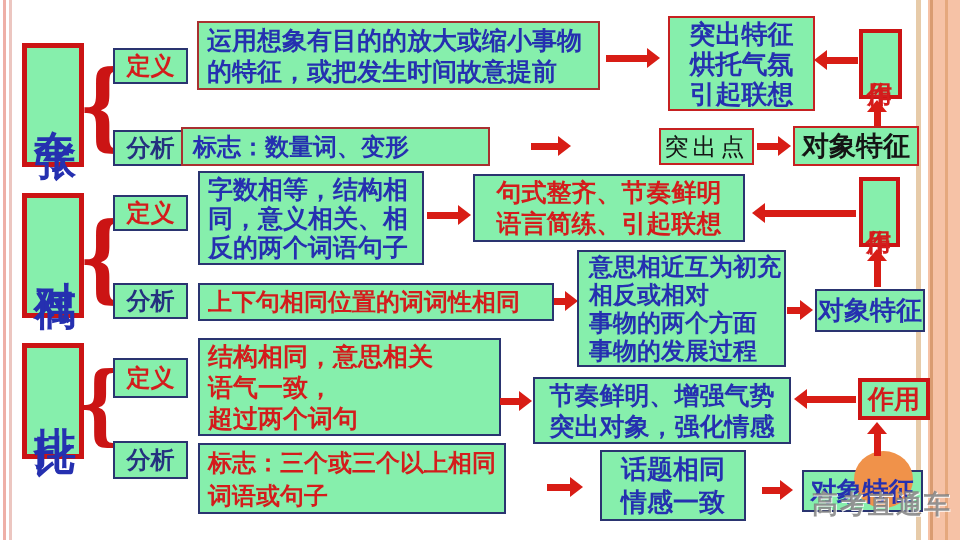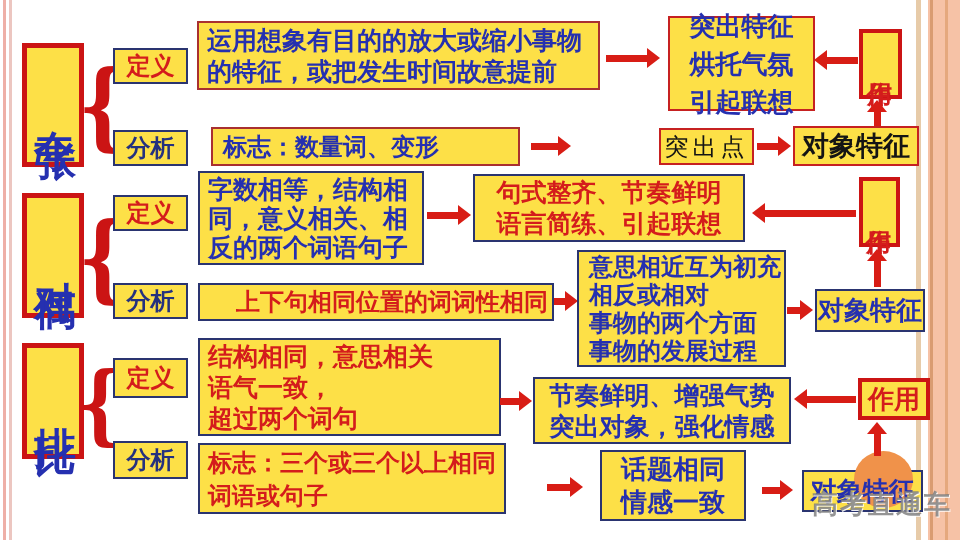--- a/index.html
+++ b/index.html
@@ -1,21 +1,21 @@
 <!DOCTYPE html>
 <html><head>
 <meta charset="utf-8">
 <style>
   html,body{margin:0;padding:0;}
   body{font-family:"Liberation Sans",sans-serif;}
   #canvas{position:relative;width:960px;height:540px;background:#ffffff;overflow:hidden;}
 
   .stripe{position:absolute;top:0;bottom:0;}
 
-  .box{position:absolute;box-sizing:border-box;background:#fde047;display:flex;flex-direction:column;justify-content:center;}
+  .box{position:absolute;box-sizing:border-box;background:#86efac;display:flex;flex-direction:column;justify-content:center;}
   .b-red{border:2px solid #c62121;}
   .b-red-thick{border:5px solid #cb1414;}
   .b-navy{border:2px solid #2a3470;}
   .b-maroon{border:2px solid #a93030;}
 
   .t-blue{color:#2530b0;}
   .t-red{color:#d41c1c;}
   .t-navy{color:#24317f;}
   .t-black{color:#141414;}
   .bold{font-weight:bold;}
@@ -64,35 +64,35 @@
     <span class="t-navy">分析</span>
   </div>
 
   <div class="box b-maroon" style="left:197px;top:21px;width:403px;height:69px;padding:2px 8px;">
     <div class="line t-blue bold" style="font-size:25px;line-height:31px;">运用想象有目的的放大或缩小事物</div>
     <div class="line t-blue bold" style="font-size:25px;line-height:31px;">的特征，或把发生时间故意提前</div>
   </div>
 
   <div class="ar" style="left:606px;top:48px;width:54px;"></div>
 
-  <div class="box b-red center" style="left:668px;top:16px;width:147px;height:95px;gap:8px;">
+  <div class="box b-red center" style="left:668px;top:16px;width:147px;height:95px;">
     <div class="line t-blue bold" style="font-size:26px;line-height:30px;">突出特征</div>
     <div class="line t-blue bold" style="font-size:26px;line-height:30px;">烘托气氛</div>
     <div class="line t-blue bold" style="font-size:26px;line-height:30px;">引起联想</div>
   </div>
 
   <div class="al" style="left:814px;top:50px;width:44px;"></div>
 
   <div class="box center" style="left:859px;top:29px;width:43px;height:70px;border:4px solid #cb1414;">
     <div class="vtext t-red bold" style="font-size:25px;letter-spacing:2px;">作用</div>
   </div>
 
   <div class="au" style="left:867px;top:100px;height:27px;"></div>
 
-  <div class="box b-maroon" style="left:211px;top:127px;width:309px;height:39px;padding-left:10px;">
+  <div class="box b-maroon" style="left:181px;top:127px;width:309px;height:39px;padding-left:10px;">
     <div class="line t-blue bold" style="font-size:24px;">标志：数量词、变形</div>
   </div>
 
   <div class="ar" style="left:531px;top:136px;width:40px;"></div>
 
   <div class="box b-red center" style="left:659px;top:128px;width:95px;height:37px;font-family:'Liberation Serif',serif;">
     <span class="t-black" style="font-size:24px;letter-spacing:4px;">突出点</span>
   </div>
 
   <div class="ar" style="left:757px;top:136px;width:34px;"></div>
@@ -126,21 +126,21 @@
     <div class="line t-red bold" style="font-size:25px;line-height:31px;">语言简练、引起联想</div>
   </div>
 
   <div class="al" style="left:752px;top:203px;width:104px;"></div>
 
   <div class="box center" style="left:859px;top:177px;width:41px;height:70px;border:4px solid #cb1414;">
     <div class="vtext t-red bold" style="font-size:25px;letter-spacing:2px;">作用</div>
   </div>
 
   <div class="box b-navy" style="left:198px;top:283px;width:356px;height:38px;padding-left:8px;">
-    <div class="line t-red bold" style="font-size:24px;margin-left:28px;">上下句相同位置的词词性相同</div>
+    <div class="line t-red bold" style="font-size:24px;">上下句相同位置的词词性相同</div>
   </div>
 
   <div class="ar" style="left:554px;top:291px;width:24px;"></div>
 
   <div class="box b-navy" style="left:577px;top:250px;width:209px;height:117px;padding:2px 0 2px 10px;">
     <div class="line t-blue bold" style="font-size:24px;line-height:28px;">意思相近互为初充</div>
     <div class="line t-blue bold" style="font-size:24px;line-height:28px;">相反或相对</div>
     <div class="line t-blue bold" style="font-size:24px;line-height:28px;">事物的两个方面</div>
     <div class="line t-blue bold" style="font-size:24px;line-height:28px;">事物的发展过程</div>
   </div>

